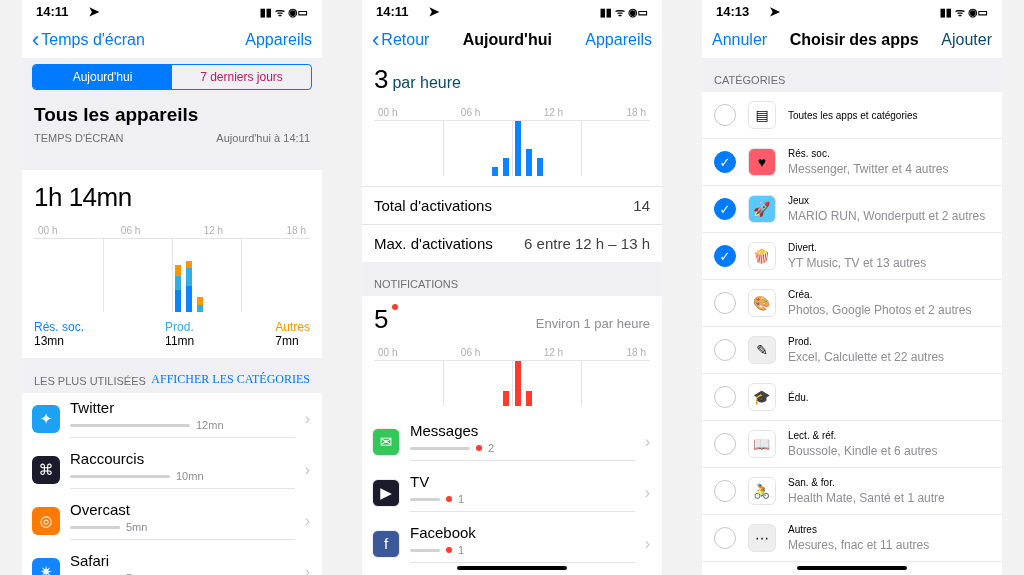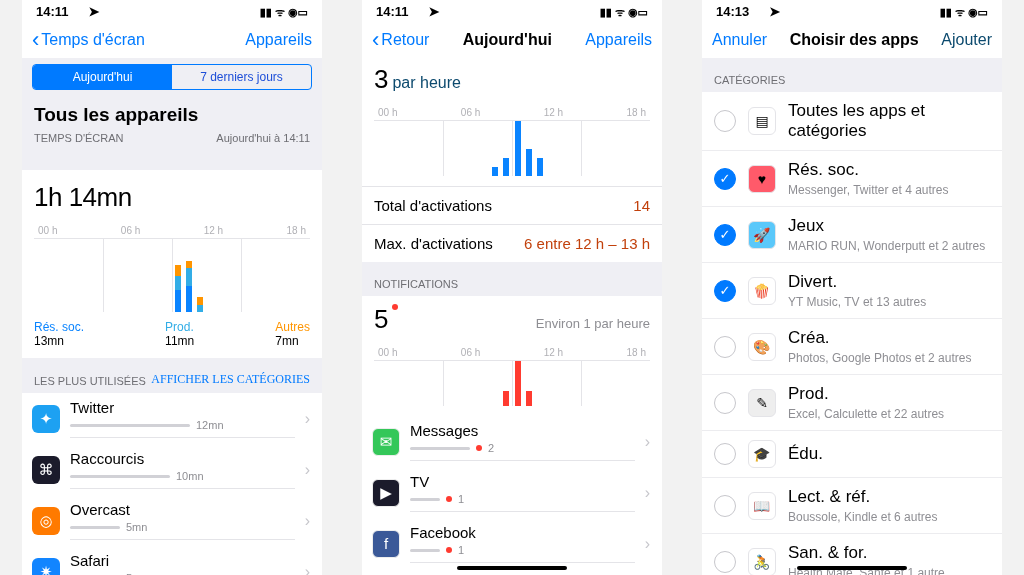--- a/index.html
+++ b/index.html
@@ -23,21 +23,21 @@
   .nav .back { color: #007aff; display: flex; align-items: center; gap: 2px; }
   .nav .ctr { font-weight: 600; }
   .nav .right { color: #007aff; }
   .nav .rightbold { color: #0c4a6e; font-weight: 400; }
   
   .segwrap { padding: 6px 10px; background: #efeff4; }
   .seg {
     display: flex; border: 1px solid #007aff; border-radius: 4px; overflow: hidden;
     font-size: 12px;
   }
-  .seg div { flex: 1; text-align: center; padding: 5px 0; color: #1d4ed8; }
+  .seg div { flex: 1; text-align: center; padding: 5px 0; color: #be185d; }
   .seg div.active { background: #007aff; color: #fff; }
   .titleblock { padding: 8px 12px 26px; background: #efeff4; }
   .titleblock h2 { font-size: 19px; font-weight: 700; }
   .subrow { display: flex; justify-content: space-between; font-size: 11px; color: #6e6e73; margin-top: 6px; text-transform: uppercase; }
   .subrow .sr2 { text-transform: none; }
   
   .card { background: #fff; padding: 12px 12px 10px; }
   .big { font-size: 26px; font-weight: 400; letter-spacing: -0.5px; }
   .axis { display: flex; justify-content: space-between; font-size: 10px; color: #b0b0b5; margin-top: 10px; padding: 2px 4px 0; }
   .chartbox { height: 74px; border-top: 0.5px solid #e4e4e8; position: relative; margin-top: 2px; }
@@ -65,41 +65,41 @@
   .row .body .name { font-size: 15px; }
   .row .body .barline { display: flex; align-items: center; gap: 6px; margin-top: 3px; }
   .row .body .bar { height: 3px; background: #d1d1d6; border-radius: 2px; }
   .row .body .min { font-size: 11px; color: #8e8e93; }
   .row .chev { color: #c7c7cc; font-size: 16px; }
   
   .kvrow {
     display: flex; justify-content: space-between; align-items: center;
     padding: 10px 12px; border-top: 0.5px solid #e4e4e8; background: #fff; font-size: 15px;
   }
-  .kvrow .v { color: #c2410c; }
+  .kvrow .v { color: #404040; }
   .sectionhdr {
     background: #efeff4; padding: 16px 12px 6px; font-size: 11px; color: #6e6e73;
   }
   .dot { display:inline-block; width:6px; height:6px; border-radius:50%; }
   
   .catrow {
     display: flex; align-items: center; gap: 12px; padding: 9px 12px;
     background: #fff; border-bottom: 0.5px solid #ececef;
   }
   .catrow .check {
     width: 22px; height: 22px; border-radius: 50%; border: 1px solid #c7c7cc;
     display: flex; align-items: center; justify-content: center; flex: 0 0 22px;
   }
   .catrow .check.on { background: #007aff; border-color: #007aff; color: #fff; font-size: 13px; }
   .catrow .caticon {
     width: 28px; height: 28px; border-radius: 6px; background: #fff;
     border: 0.5px solid #e4e4e8; display:flex; align-items:center; justify-content:center; font-size:14px;
     flex: 0 0 28px;
   }
-  .catrow .txt .t { font-size: 17px; }
+  .catrow .txt .t { font-size: 10px; }
   .catrow .txt .s { font-size: 12px; color: #8e8e93; margin-top: 3px; }
   .homebar {
     position: absolute; bottom: 5px; left: 50%; transform: translateX(-50%);
     width: 110px; height: 4px; border-radius: 3px; background: #000;
   }
   .scroll { flex: 1; overflow: hidden; }
   .ttxt { text-transform: uppercase; }
 </style>
 </head>
 <body>

